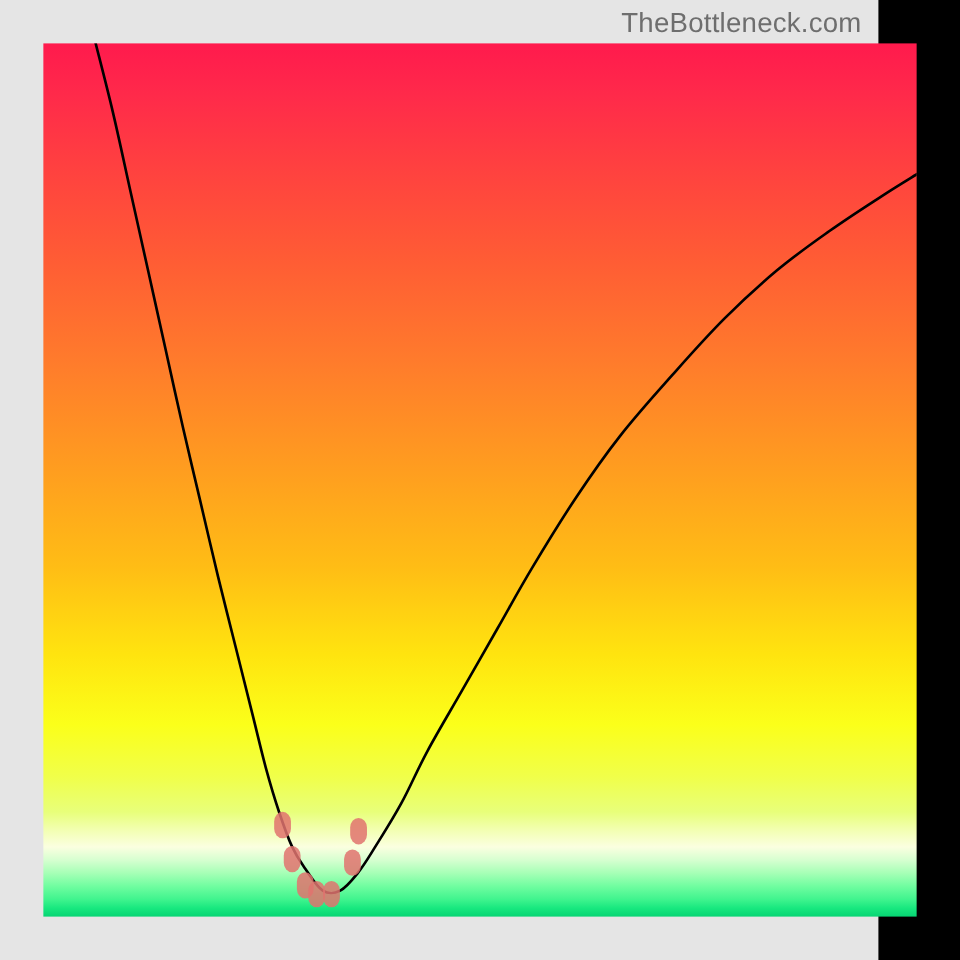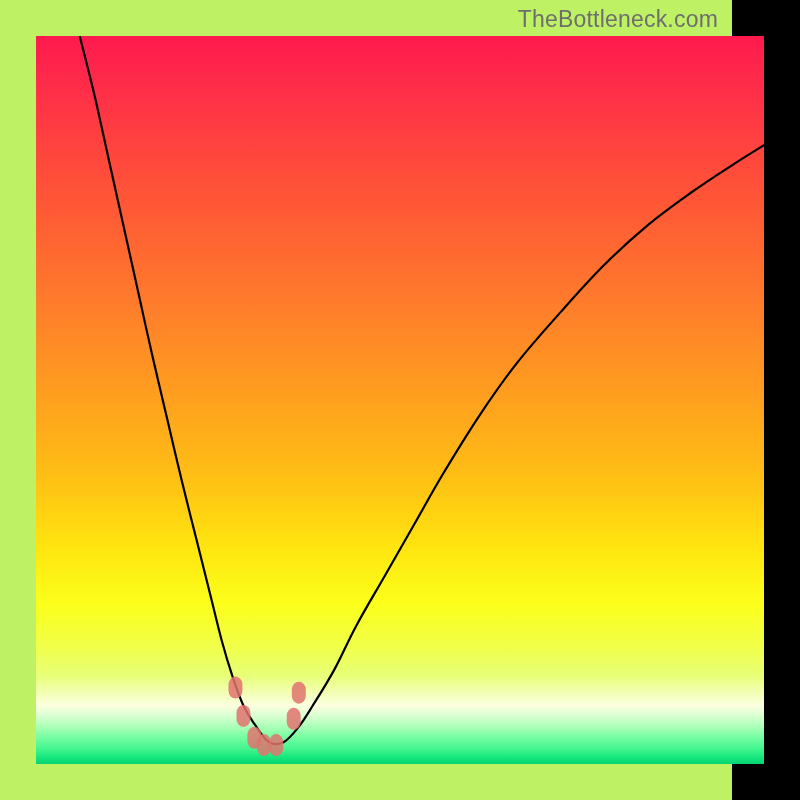--- a/index.html
+++ b/index.html
@@ -10,21 +10,21 @@
     background: #000;
     overflow: hidden;
     font-family: Arial, Helvetica, sans-serif;
   }
   .frame {
     position: absolute;
     top: 0;
     left: 0;
     width: 732px;
     height: 800px;
-    background: #bef264;
+    background: #e5e5e5;
   }
   .plot-area {
     position: absolute;
     top: 36px;
     left: 36px;
     width: 728px;
     height: 728px;
     overflow: hidden;
   }
   .gradient {

